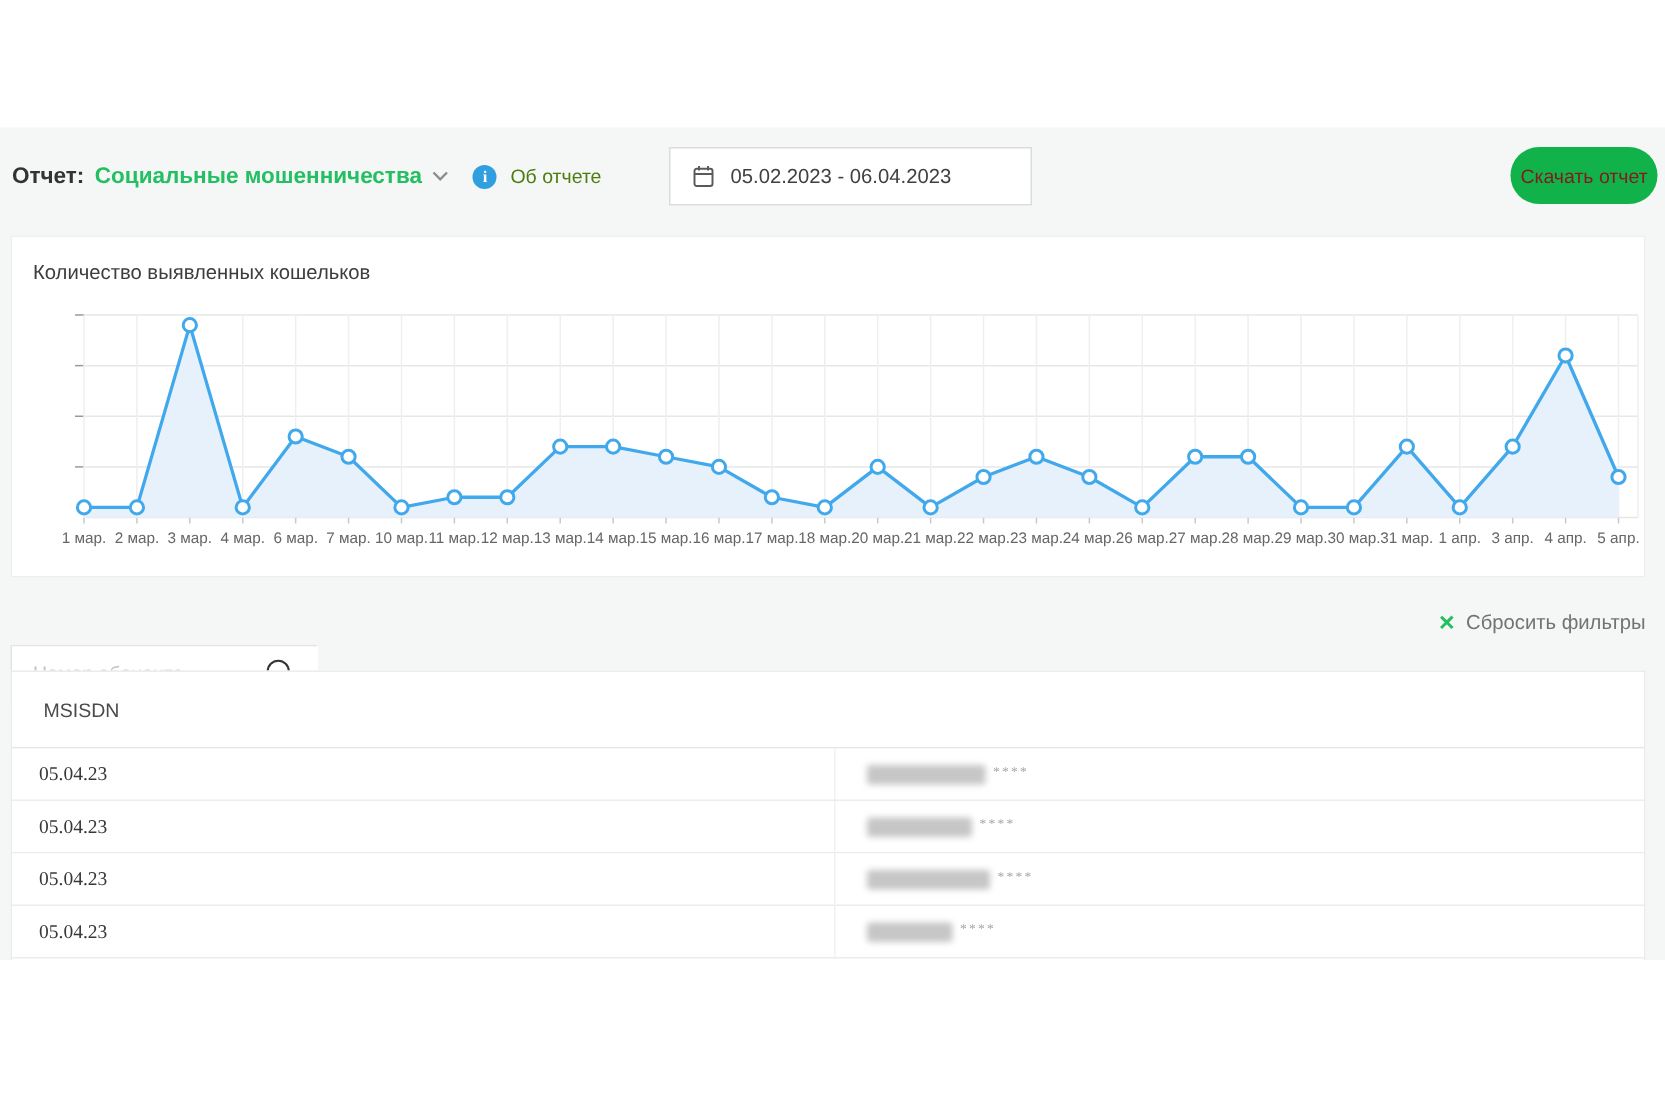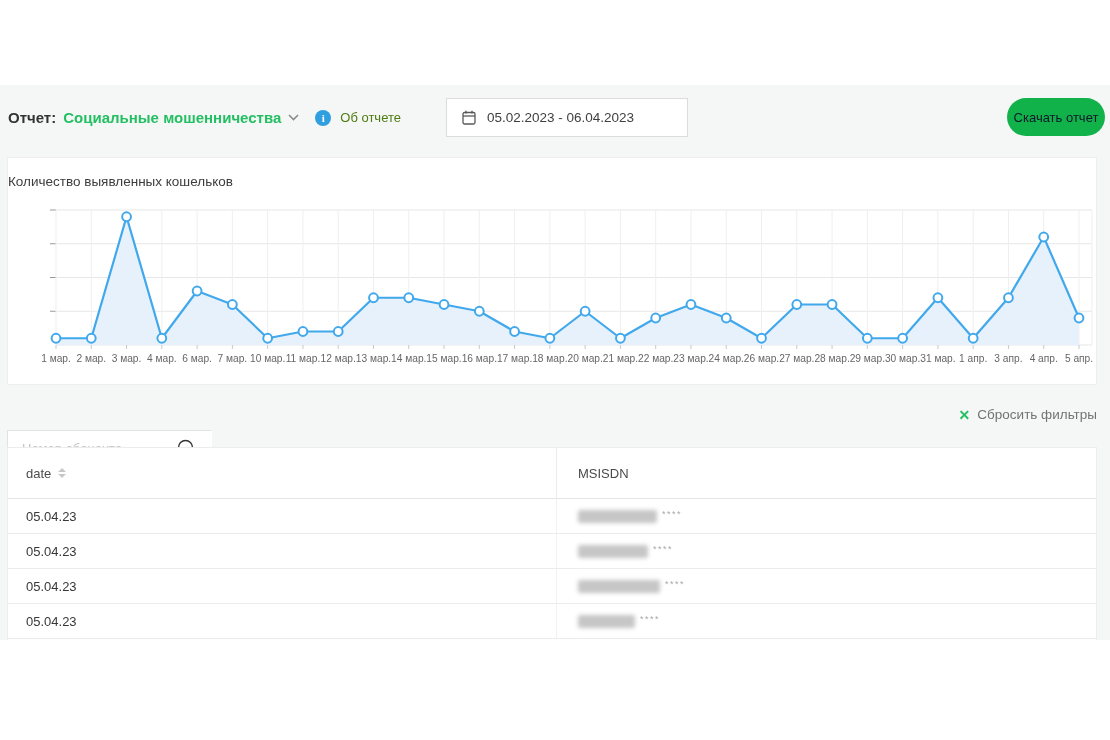--- a/index.html
+++ b/index.html
@@ -11,25 +11,25 @@
   .report-line { position:absolute; left:8px; top:13px; height:39px; display:flex; align-items:center; }
   .report-label { font-size:15px; font-weight:bold; color:#333; }
   .report-value { font-size:15px; font-weight:bold; color:#23bf62; margin-left:7px; cursor:pointer; }
   .chevron { margin-left:7px; cursor:pointer; display:flex; align-items:center; }
   .info-icon { width:16px; height:16px; border-radius:50%; background:#2f9fe0; color:#fff; font-size:11px; font-weight:bold; display:flex; align-items:center; justify-content:center; margin-left:16px; cursor:pointer; font-family:"Liberation Serif", serif; }
   .about-label { font-size:13px; color:#4d7c0f; margin-left:9px; cursor:pointer; }
 
   .date-box { position:absolute; left:417px; top:13px; width:242px; height:39px; background:#fff; border:1px solid #dcdcdc; display:flex; align-items:center; padding-left:15px; cursor:pointer;margin-left:29px; }
   .date-text { font-size:13.5px; color:#404040; margin-left:11px; }
 
-  .download-btn { position:absolute; left:1007px; top:13px; width:98px; height:38px; border:none; border-radius:19px; background:#12b24b; color:#0f172a; font-size:13px; font-family:"Liberation Sans", sans-serif; cursor:pointer; }
+  .download-btn { position:absolute; left:1007px; top:13px; width:98px; height:38px; border:none; border-radius:19px; background:#12b24b; color:#7f1d1d; font-size:13px; font-family:"Liberation Sans", sans-serif; cursor:pointer; }
 
   
   .chart-card { position:absolute; left:7px; top:72px; width:1090px; height:228px; background:#fff; border:1px solid #eeeeee; }
-  .chart-title { position:absolute; left:0; top:16px; font-size:13.5px; color:#3d3d3d; }
+  .chart-title { position:absolute; left:14px; top:16px; font-size:13.5px; color:#3d3d3d; }
   .chart-svg { position:absolute; left:0; top:44px; }
 
   
   .search-box { position:absolute; left:7px; top:313px; width:204px; height:37px; background:#fff; border:1px solid #e2e2e2;margin-top:32px; }
   .search-input { position:absolute; left:0; top:0; width:204px; height:35px; border:none; outline:none; padding:0 38px 0 14px; font-size:13px; color:#333; font-family:"Liberation Sans", sans-serif; }
   .search-input::placeholder { color:#c2c2c2; }
   .search-icon { position:absolute; right:12px; top:7px; cursor:pointer; }
 
   .reset-filters { position:absolute; right:13px; top:322px; display:flex; align-items:center; cursor:pointer; }
   .reset-x { color:#23bf62; font-size:14px; font-weight:bold; margin-right:7px; line-height:1; }
@@ -38,21 +38,21 @@
   
   .table-card { position:absolute; left:7px; top:362px; width:1090px; height:193px; background:#fff; border:1px solid #ececec; border-bottom:none; overflow:hidden; }
   .thead { height:51px; display:flex; border-bottom:1px solid #e4e4e4; }
   .th { display:flex; align-items:center; font-size:13px; color:#4a4a4a; }
   .th-date { width:549px; padding-left:18px; border-right:1px solid #ececec; }
   .th-msisdn { flex:1; padding-left:21px;text-align:center; }
   .sorter { display:inline-flex; flex-direction:column; margin-left:7px; cursor:pointer; }
   .sorter .up { width:0; height:0; border-left:4px solid transparent; border-right:4px solid transparent; border-bottom:4px solid #c7c7c7; margin-bottom:2px; }
   .sorter .down { width:0; height:0; border-left:4px solid transparent; border-right:4px solid transparent; border-top:4px solid #c7c7c7; }
   .tr { height:35px; display:flex; border-bottom:1px solid #ececec; background:#fff; }
-  .td { display:flex; align-items:center; font-size:13px; color:#383838; }
+  .td { display:flex; align-items:center; font-size:13px; color:#383838;font-family:Liberation Serif, serif; }
   .td-date { width:549px; padding-left:18px; border-right:1px solid #f1f1f1; }
   .td-msisdn { flex:1; padding-left:21px; }
   .blob { width:72px; height:13px; background:#c6c6c6; border-radius:2px; filter:blur(2px); }
   .stars { color:#a8a8a8; font-size:9px; letter-spacing:1.5px; margin-left:5px; margin-top:-5px; filter:blur(0.5px); }
   .tr:nth-child(1) .blob { width:79px; }
   .tr:nth-child(2) .blob { width:70px; }
   .tr:nth-child(3) .blob { width:82px; }
   .tr:nth-child(4) .blob { width:57px; }
 </style>
 </head>
@@ -232,27 +232,20 @@
     </span>
   </div>
 
   <div class="reset-filters">
     <span class="reset-x">✕</span>
     <span class="reset-label">Сбросить фильтры</span>
   </div>
 
   <div class="table-card">
     <div class="thead">
-      <div class="th th-date">
-        <span>date</span>
-        <span class="sorter">
-            <span class="up"></span>
-            <span class="down"></span>
-          </span>
-      </div>
       <div class="th th-msisdn">
         <span>MSISDN</span>
       </div>
     </div>
     <div id="table-body">
         <div class="tr">
           <div class="td td-date">05.04.23</div>
           <div class="td td-msisdn">
             <span class="blob"></span>
             <span class="stars">****</span>

